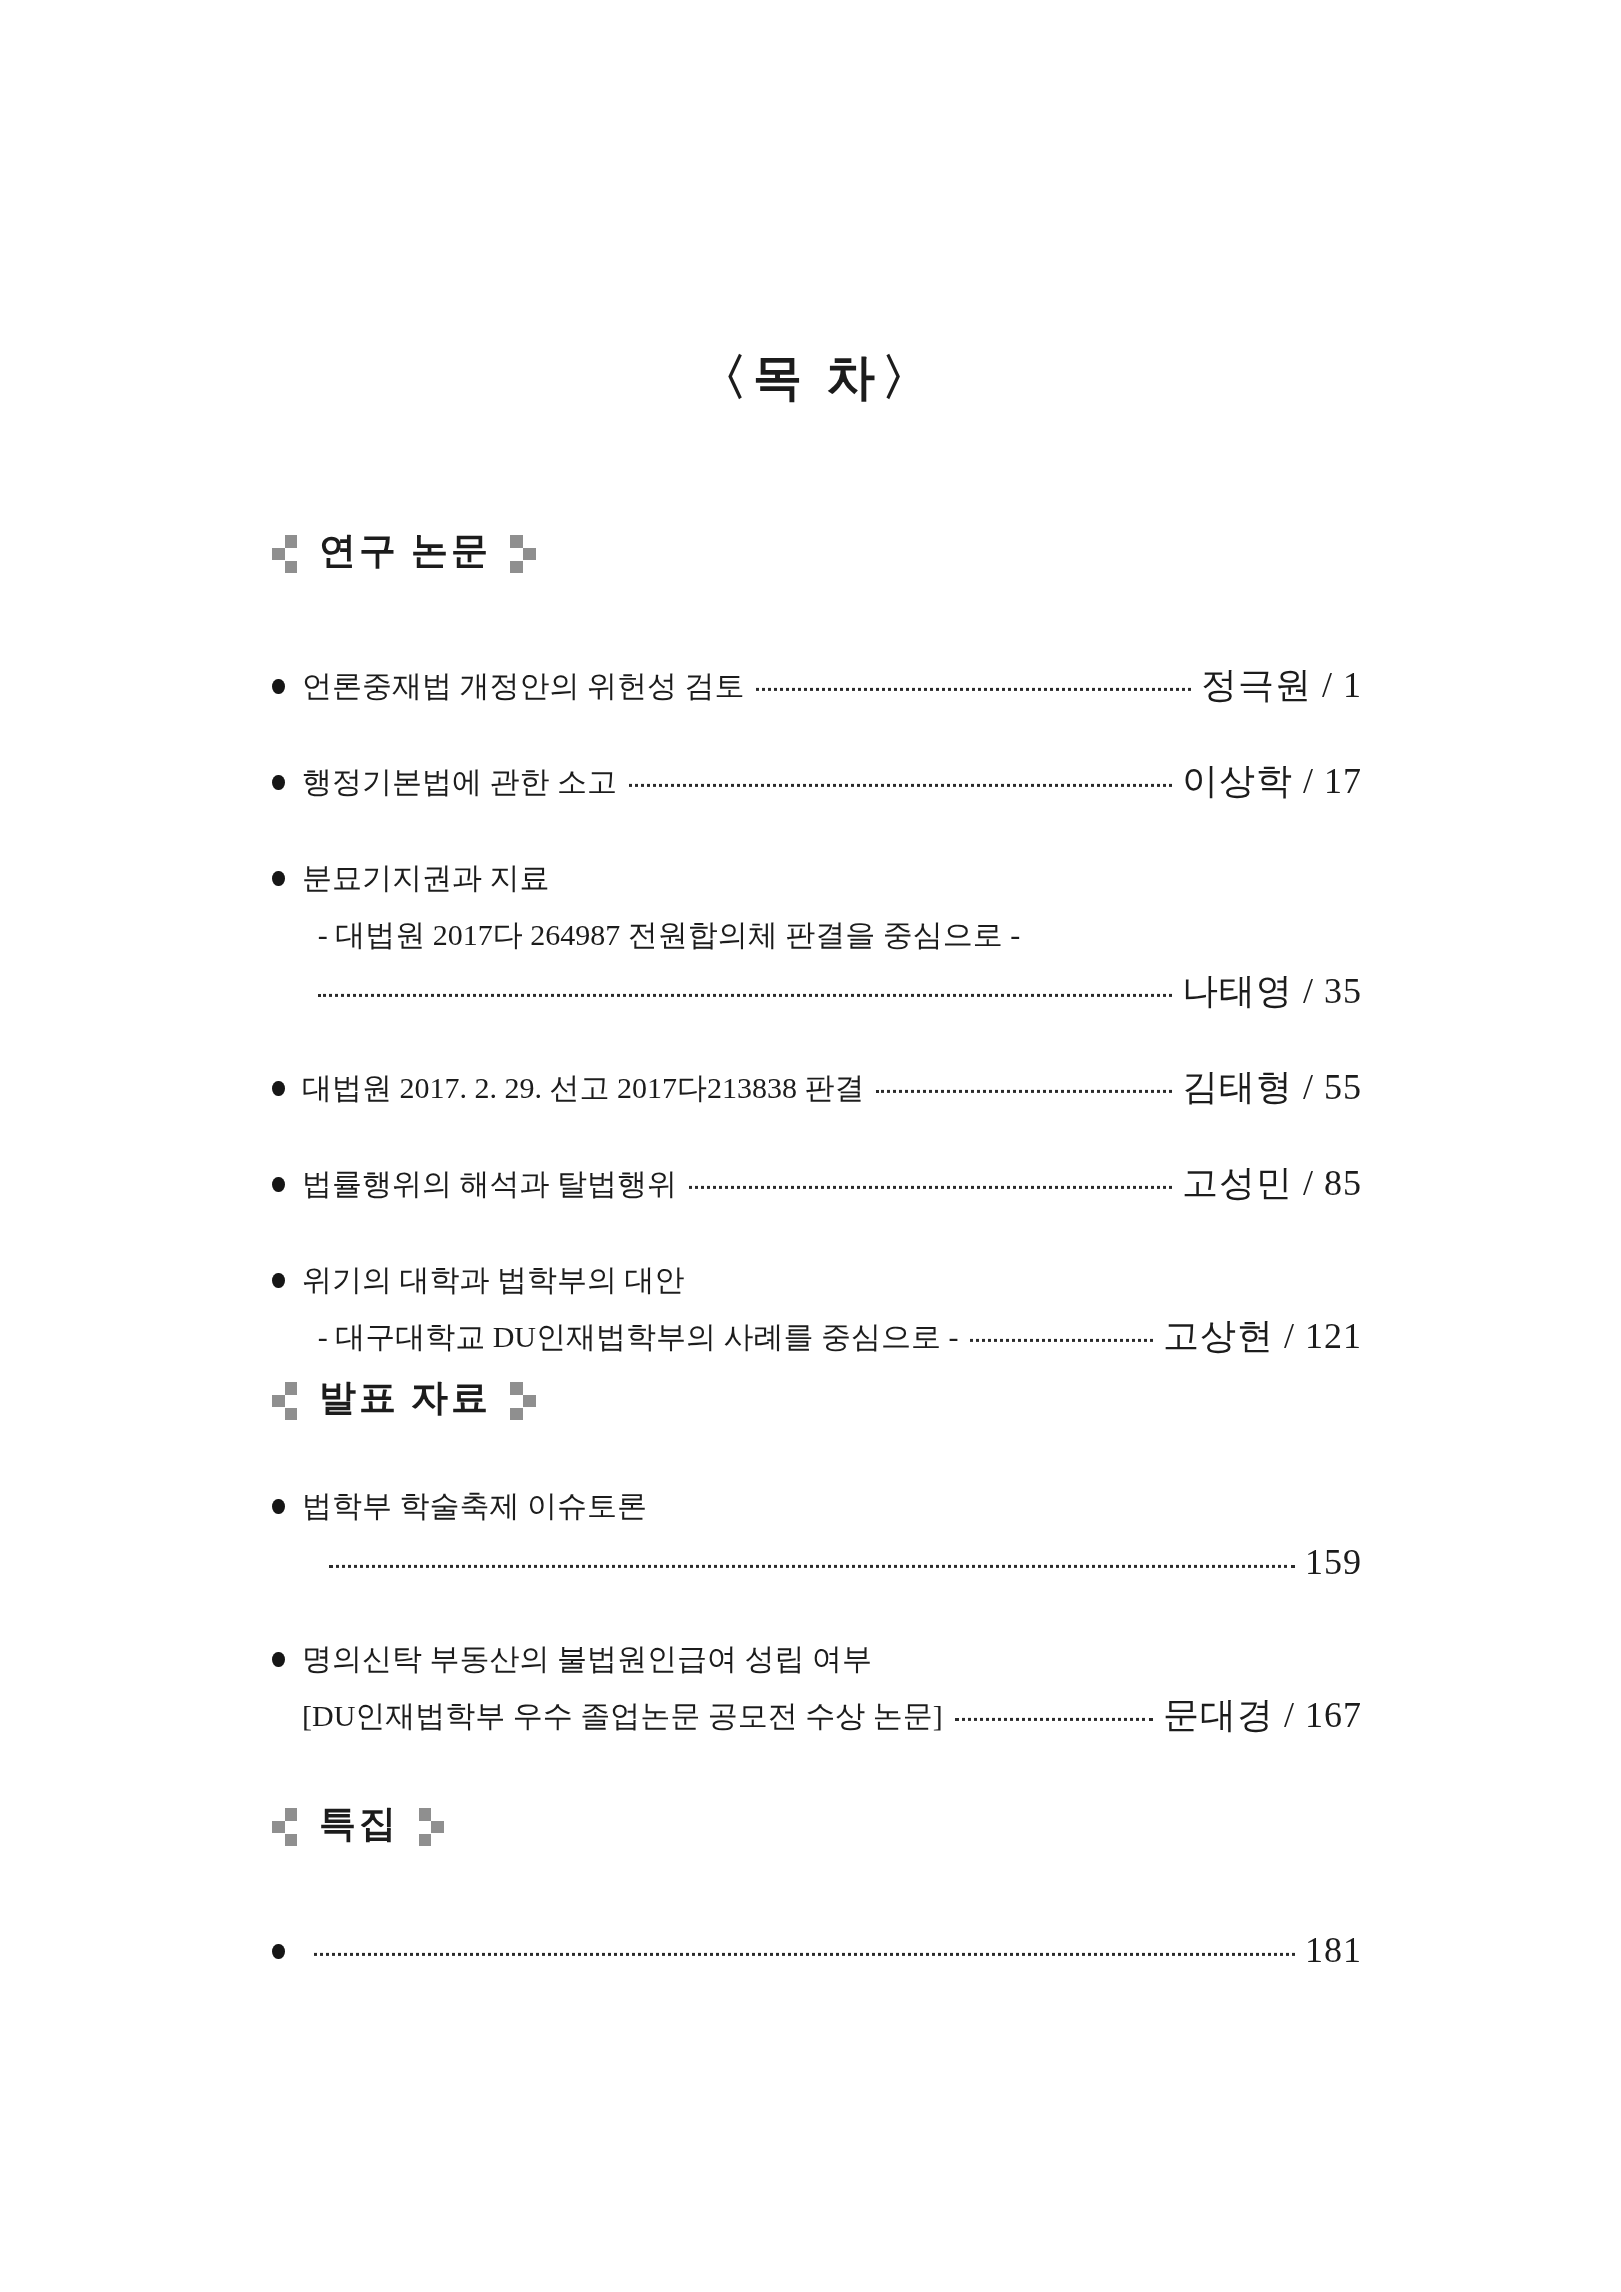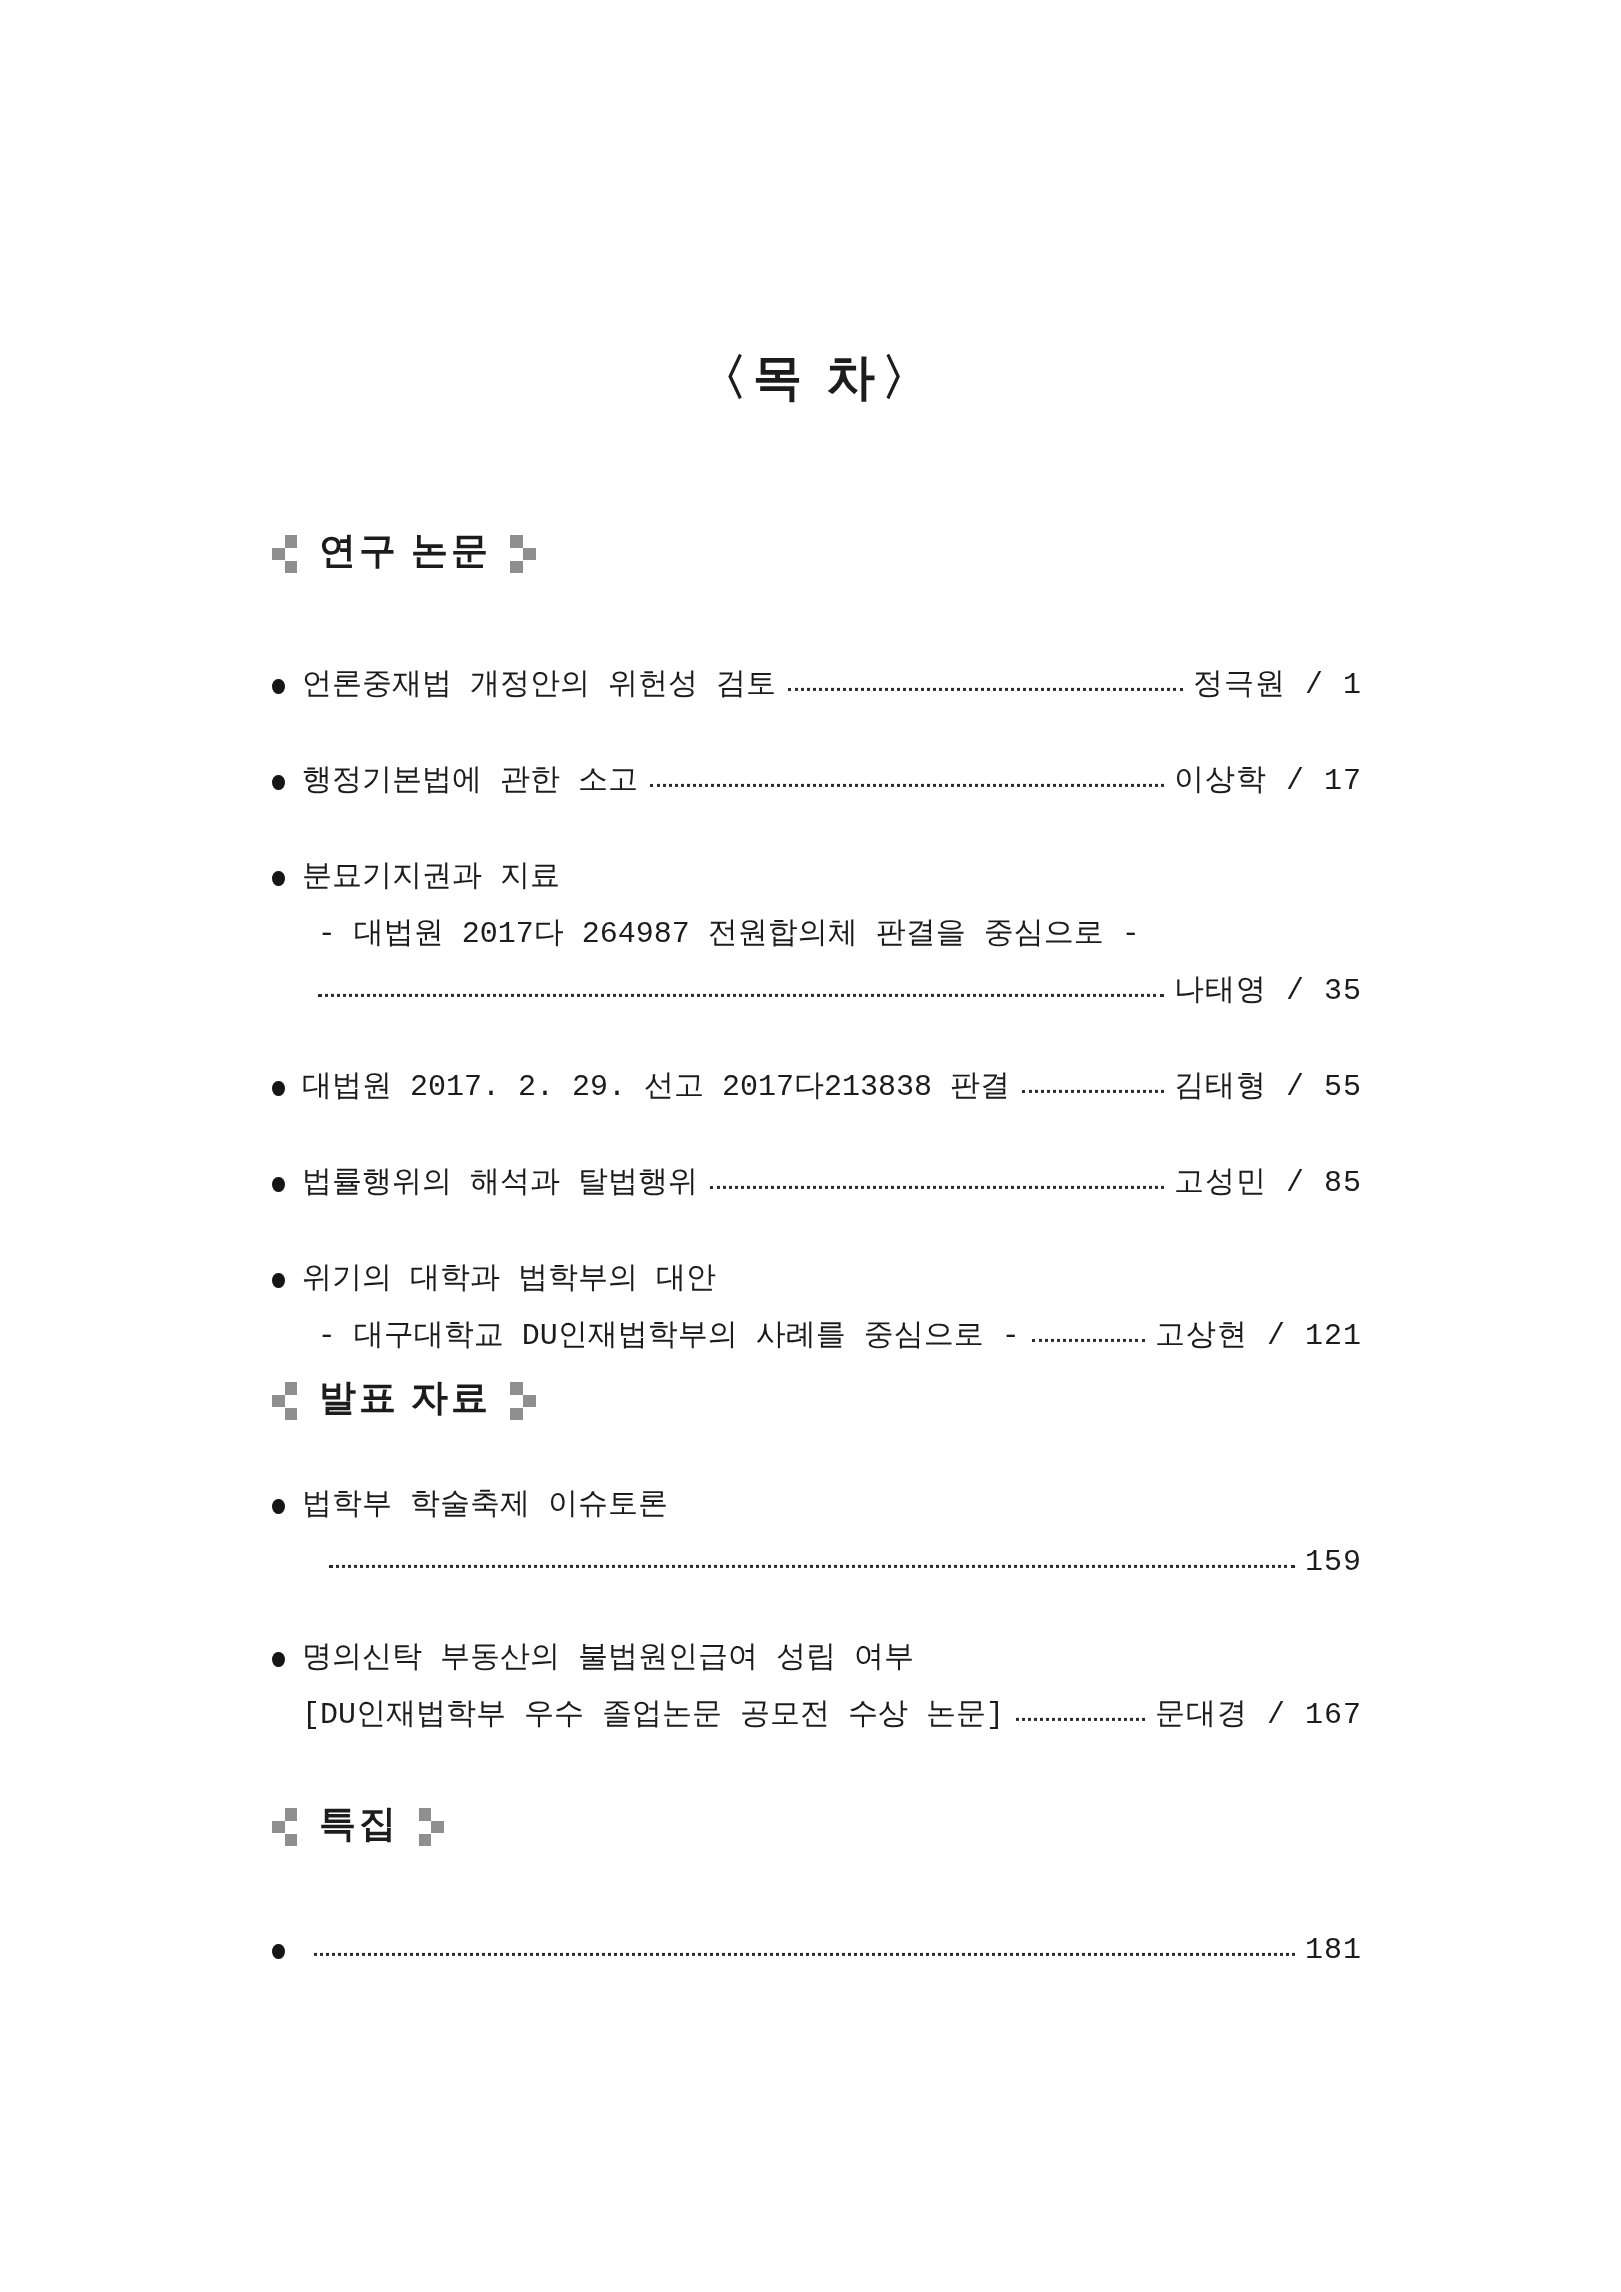--- a/index.html
+++ b/index.html
@@ -94,40 +94,39 @@
     height: 15.7px;
     border-radius: 50%;
     background: #161616;
   }
 
   .line {
     display: flex;
     font-size: 30px;
     line-height: 57px;
     white-space: nowrap;
-    font-family: Liberation Mono, monospace;
   }
 
   .line .txt { flex: 0 0 auto; }
 
   .dash-indent { padding-left: 15.7px; }
 
   .leader {
     flex: 1 1 auto;
     min-width: 23.5px;
     height: 0;
     border-bottom: 3.9px dotted #2b2b2b;
     margin: 0 9.8px 0 11.8px;
     transform: translateY(3.9px);
     align-self: center;
   }
 
   .ref {
     flex: 0 0 auto;
-    font-size: 30px;
+    font-size: 36px;
     letter-spacing: 1px;
   }
 </style>
 </head>
 <body>
 
 <div class="page">
 
   <div class="doc-title">〈목 차〉</div>
 

